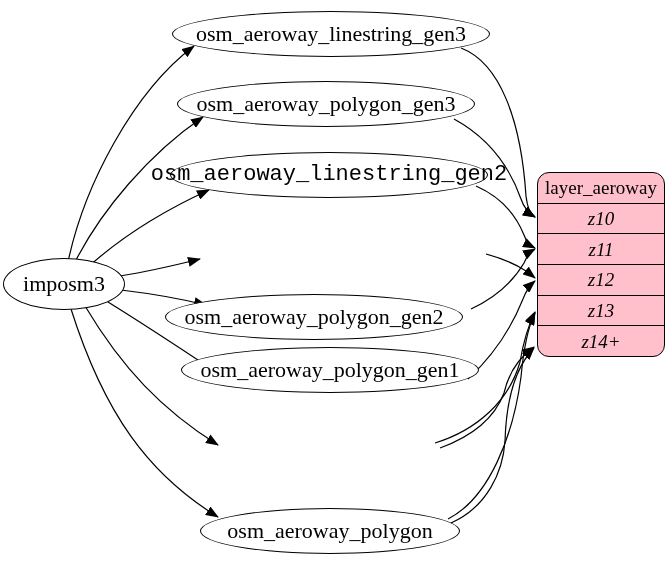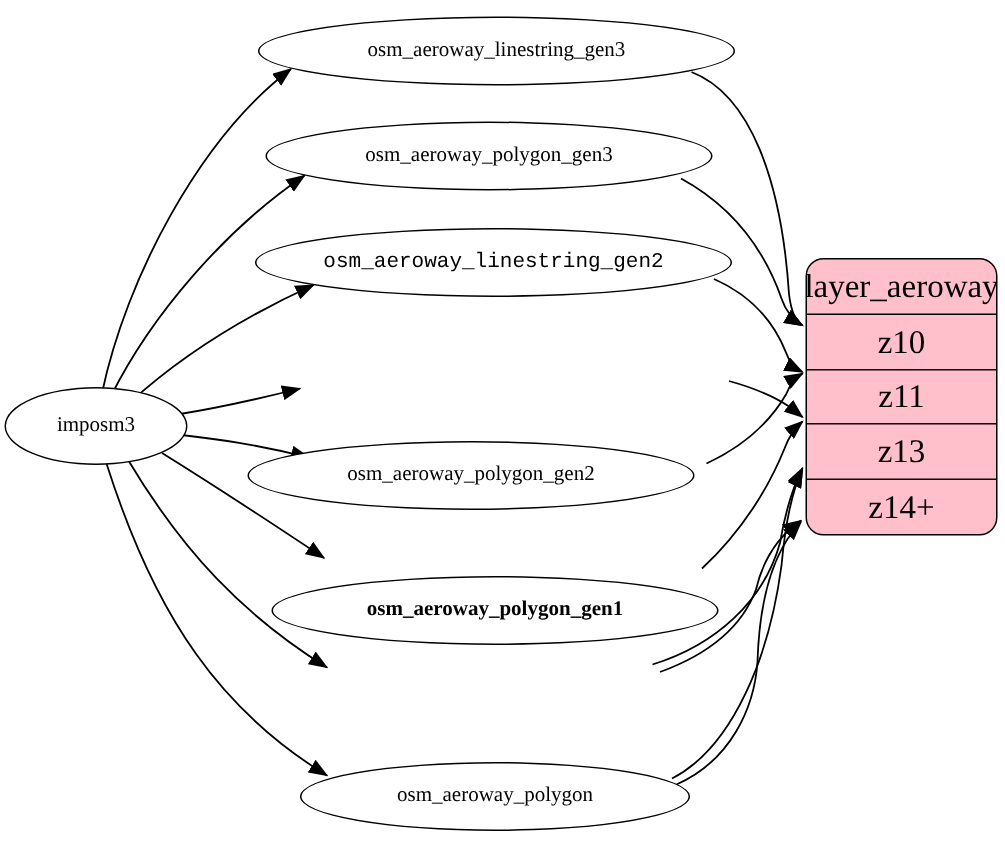--- a/index.html
+++ b/index.html
@@ -27,21 +27,21 @@
     fill: none;
     stroke: #000000;
     stroke-width: 1.2px;
   }
   .node {
     position: absolute;
     display: flex;
     align-items: center;
     justify-content: center;
     box-sizing: border-box;
-    font-size: 14px;
+    font-size: 22px;
     white-space: nowrap;
     line-height: 1;
   }
   .ellipse {
     background: var(--node-fill, #ffffff);
     border: 1.2px solid #000000;
     border-radius: 50%;
   }
   .record {
     position: absolute;
@@ -55,26 +55,27 @@
     border-radius: 12px;
     overflow: hidden;
     display: flex;
     flex-direction: column;
   }
   .record-row {
     flex: 1 1 0;
     display: flex;
     align-items: center;
     justify-content: center;
-    font-size: 22px;
+    font-size: 19px;
     line-height: 1;
     box-sizing: border-box;
   }
   .record-row + .record-row {
     border-top: 1.3px solid #000000;
+    font-style: italic;
   }
 </style>
 </head>
 <body>
 
 <div class="canvas">
 
   <svg class="edges-layer" viewBox="0 0 670 563" xmlns="http://www.w3.org/2000/svg">
     <defs>
       <marker id="arrow" viewBox="0 0 13 10" refX="12" refY="5" markerWidth="13" markerHeight="10" orient="auto" markerUnits="userSpaceOnUse">
@@ -112,38 +113,41 @@
   </div>
   <div class="node ellipse" style="left:177px; top:81px; width:298px; height:46px;">
     <span>osm_aeroway_polygon_gen3</span>
   </div>
   <div class="node ellipse" style="left:170px; top:152px; width:318px; height:46px;font-family:Liberation Mono, monospace;">
     <span>osm_aeroway_linestring_gen2</span>
   </div>
   <div class="node ellipse" style="left:165px; top:294px; width:298px; height:46px;text-align:center;">
     <span>osm_aeroway_polygon_gen2</span>
   </div>
-  <div class="node ellipse" style="left:181px; top:384px; width:298px; height:46px;font-weight:bold;">
+  <div class="node ellipse" style="left:181px; top:347px; width:298px; height:46px;">
     <span>osm_aeroway_polygon_gen1</span>
   </div>
   <div class="node ellipse" style="left:200px; top:508px; width:260px; height:46px;">
     <span>osm_aeroway_polygon</span>
   </div>
 
   <div class="record">
     <div class="record-row">
       <span>layer_aeroway</span>
     </div>
     <div class="record-row">
       <span>z10</span>
     </div>
     <div class="record-row">
       <span>z11</span>
     </div>
     <div class="record-row">
+      <span>z12</span>
+    </div>
+    <div class="record-row">
       <span>z13</span>
     </div>
     <div class="record-row">
       <span>z14+</span>
     </div>
   </div>
 
 </div>
 
 </body></html>

